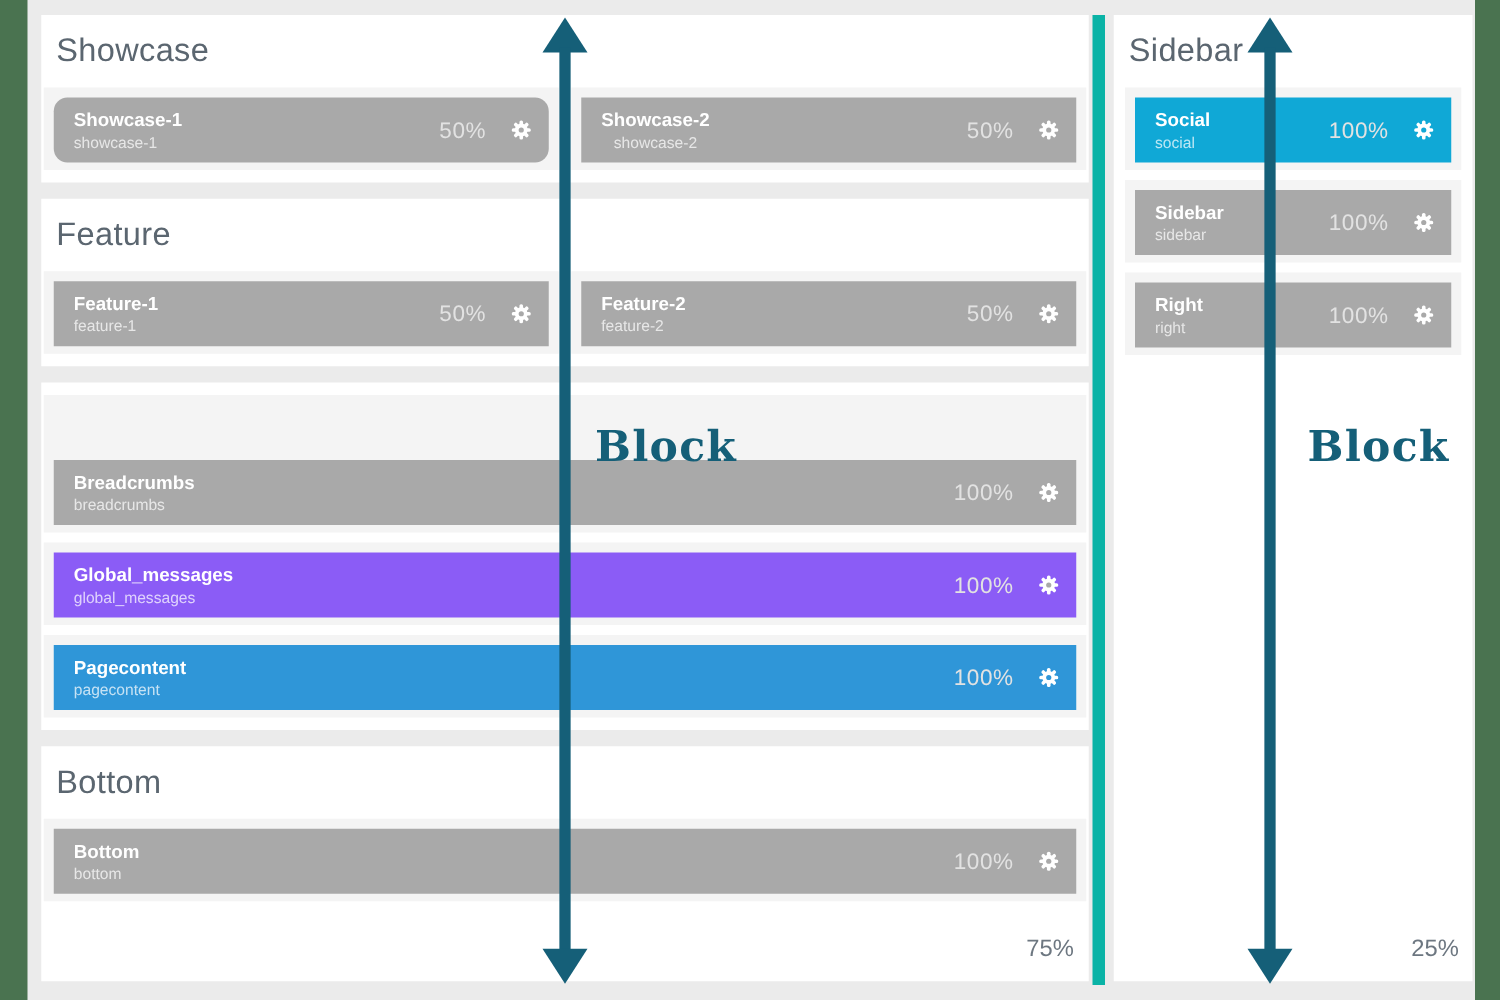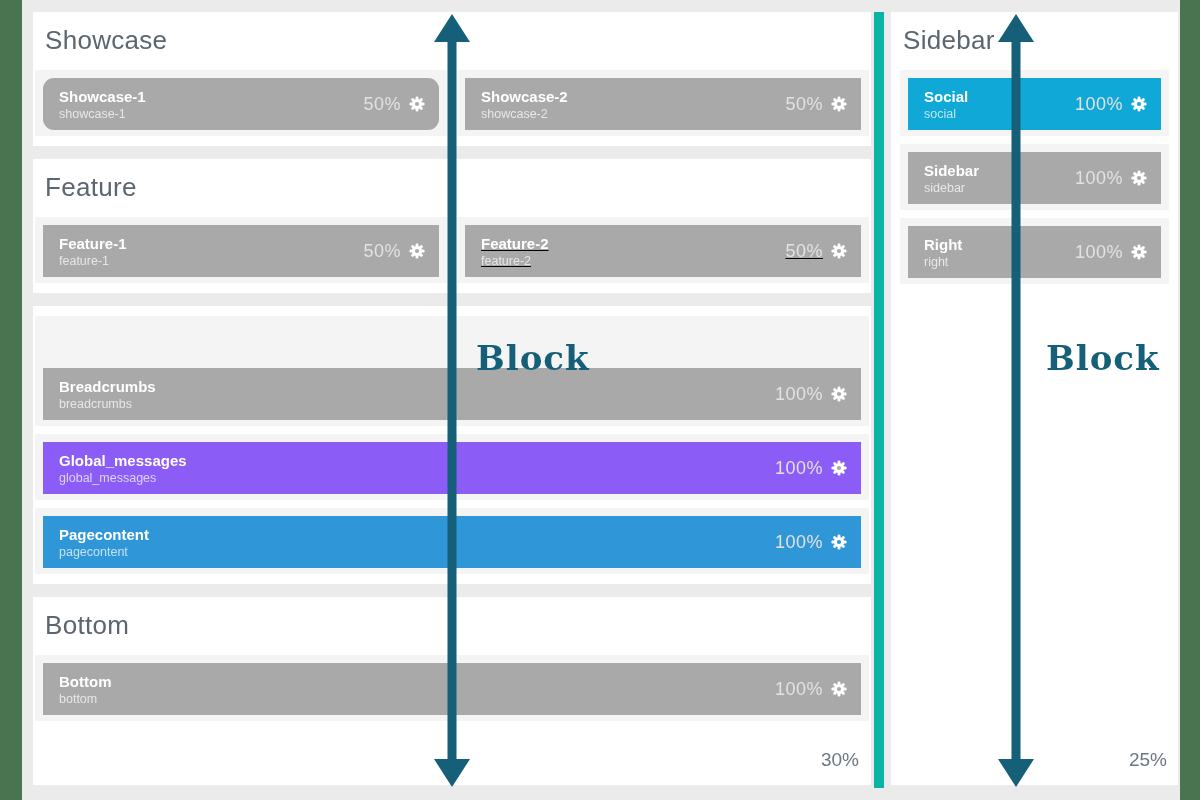--- a/index.html
+++ b/index.html
@@ -28,21 +28,21 @@
     margin:2px 0 14px 10px;letter-spacing:.3px}
   .col-right .section-title{margin-left:3px}
 
   .rows-wrap{display:flex;flex-wrap:wrap;gap:8px 10px}
   .row-frame{background:var(--frame-gray);padding:8px 8px 6px;flex:0 0 100%}
   .row-frame.half{flex:0 0 calc(50% - 5px)}
   .bar{height:52px;display:flex;align-items:center;padding:0 14px 0 16px;background:var(--bar-gray)}
   .bar-text{display:flex;flex-direction:column;justify-content:center;min-width:0}
   .bar-title{font-size:15px;line-height:19px;font-weight:600;color:#fff;white-space:nowrap}
   .bar-slug{font-size:12.5px;line-height:16px;color:rgba(255,255,255,.72);white-space:nowrap}
-  .bar-right{margin-left:auto;display:flex;align-items:center;gap:8px}
+  .bar-right{margin-left:auto;display:flex;align-items:center;gap:20px}
   .bar-pct{font-size:18px;color:#e2e2e2;font-weight:300;letter-spacing:.5px}
   .gear{width:16px;height:16px;display:block;cursor:pointer}
   .gear-hole{fill:var(--bar-bg,var(--bar-gray))}
 
   .card-footer{margin-top:auto;text-align:right;font-size:19px;color:var(--pct-gray);
     padding:10px 10px 4px 0;font-weight:300}
   .col-right .card-footer{padding-right:2px}
 
   .divider{position:absolute;left:874px;width:10px;top:12px;bottom:12px;
     background:var(--divider-teal);z-index:3}
@@ -90,21 +90,21 @@
             <rect x="8.2" y="0.5" width="3.6" height="19" rx="1.6" transform="rotate(135 10 10)"></rect>
             <circle cx="10" cy="10" r="6.4"></circle>
           </g>
           <circle cx="10" cy="10" r="2.6" class="gear-hole"></circle>
         </svg>
       </div>
     </div>
   </div>
 
   <div class="row-frame half">
-    <div class="bar" style="background: rgb(169, 169, 169); --bar-bg: #a9a9a9;">
+    <div class="bar" style="background: rgb(169, 169, 169); text-align: center; --bar-bg: #a9a9a9;">
       <div class="bar-text">
         <div class="bar-title">Showcase-2</div>
         <div class="bar-slug">showcase-2</div>
       </div>
       <div class="bar-right">
         <span class="bar-pct">50%</span>
         <svg class="gear" viewBox="0 0 20 20">
           <g fill="#ffffff">
             <rect x="8.2" y="0.5" width="3.6" height="19" rx="1.6"></rect>
             <rect x="8.2" y="0.5" width="3.6" height="19" rx="1.6" transform="rotate(45 10 10)"></rect>
@@ -138,21 +138,21 @@
             <rect x="8.2" y="0.5" width="3.6" height="19" rx="1.6" transform="rotate(135 10 10)"></rect>
             <circle cx="10" cy="10" r="6.4"></circle>
           </g>
           <circle cx="10" cy="10" r="2.6" class="gear-hole"></circle>
         </svg>
       </div>
     </div>
   </div>
 
   <div class="row-frame half">
-    <div class="bar" style="background: rgb(169, 169, 169); text-decoration: underline; --bar-bg: #a9a9a9;">
+    <div class="bar" style="background: rgb(169, 169, 169); --bar-bg: #a9a9a9;">
       <div class="bar-text">
         <div class="bar-title">Feature-2</div>
         <div class="bar-slug">feature-2</div>
       </div>
       <div class="bar-right">
         <span class="bar-pct">50%</span>
         <svg class="gear" viewBox="0 0 20 20">
           <g fill="#ffffff">
             <rect x="8.2" y="0.5" width="3.6" height="19" rx="1.6"></rect>
             <rect x="8.2" y="0.5" width="3.6" height="19" rx="1.6" transform="rotate(45 10 10)"></rect>
@@ -254,21 +254,21 @@
             <rect x="8.2" y="0.5" width="3.6" height="19" rx="1.6" transform="rotate(90 10 10)"></rect>
             <rect x="8.2" y="0.5" width="3.6" height="19" rx="1.6" transform="rotate(135 10 10)"></rect>
             <circle cx="10" cy="10" r="6.4"></circle>
           </g>
           <circle cx="10" cy="10" r="2.6" class="gear-hole"></circle>
         </svg>
       </div>
     </div>
   </div>
 </div>
-        <div class="card-footer">30%</div>
+        <div class="card-footer">75%</div>
       </section>
     </div>
 
   <div class="divider"></div>
 
   <div class="column col-right" id="sidebar-column">
       <section class="card grow">
         <h2 class="section-title">Sidebar</h2>
         <div class="rows-wrap">
   <div class="row-frame">

